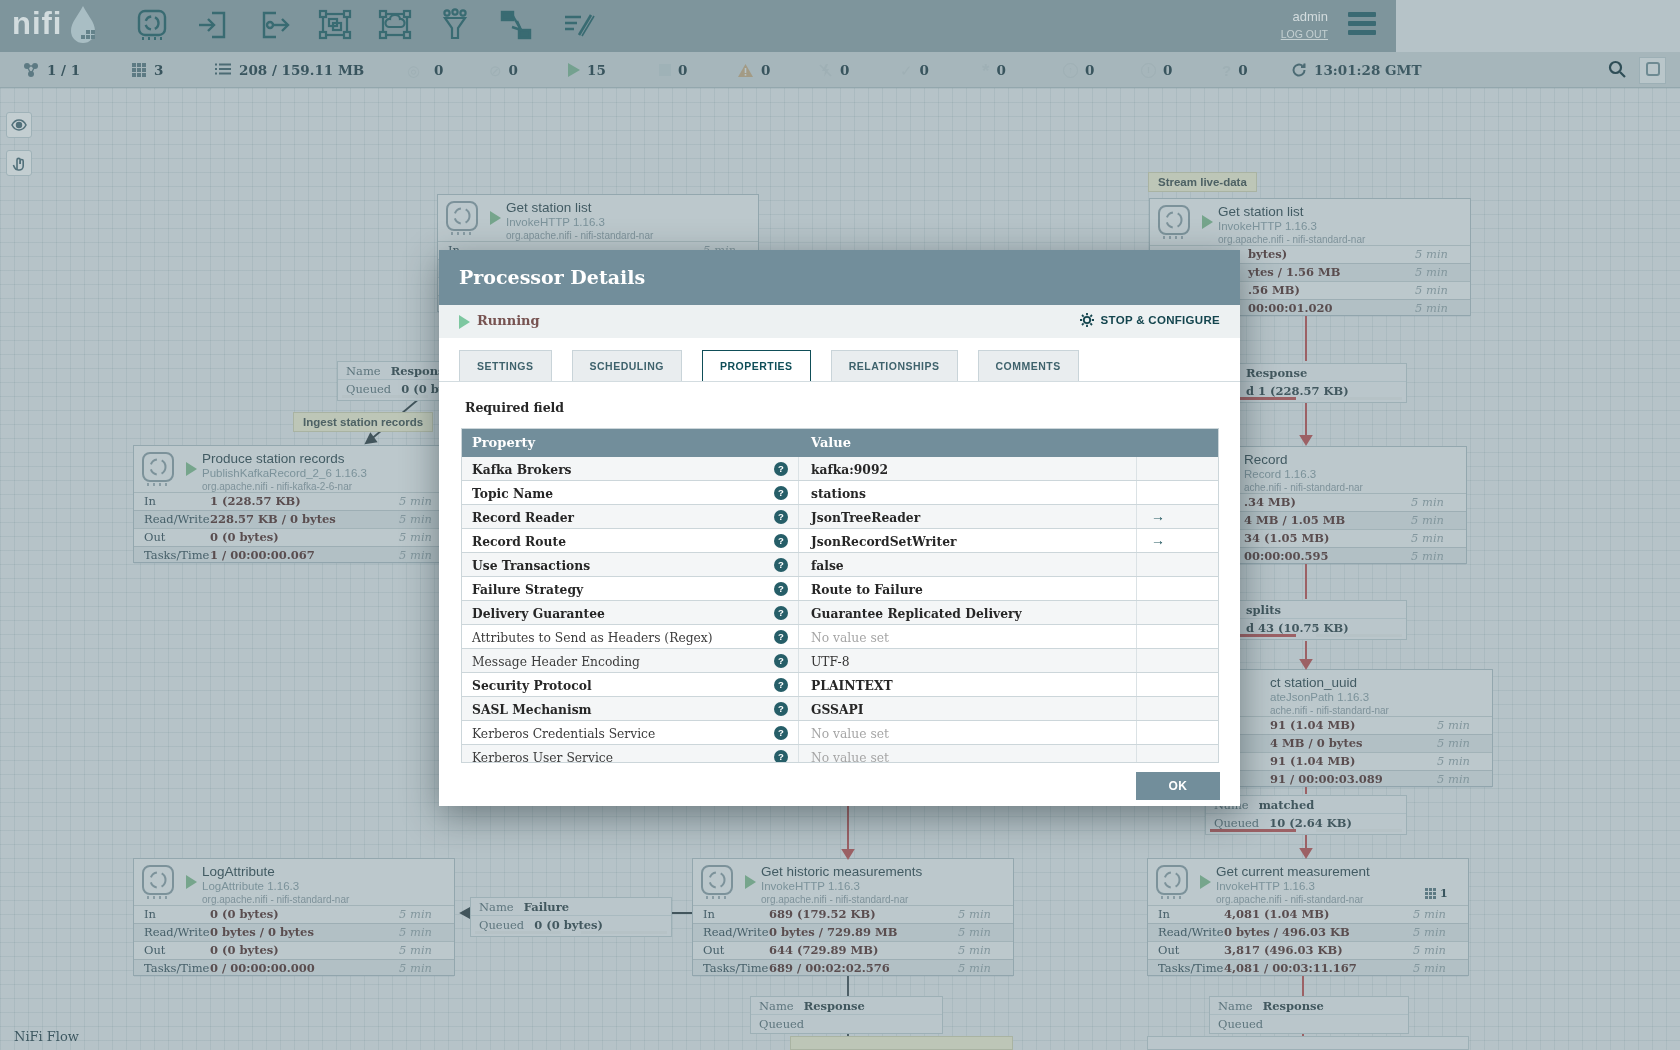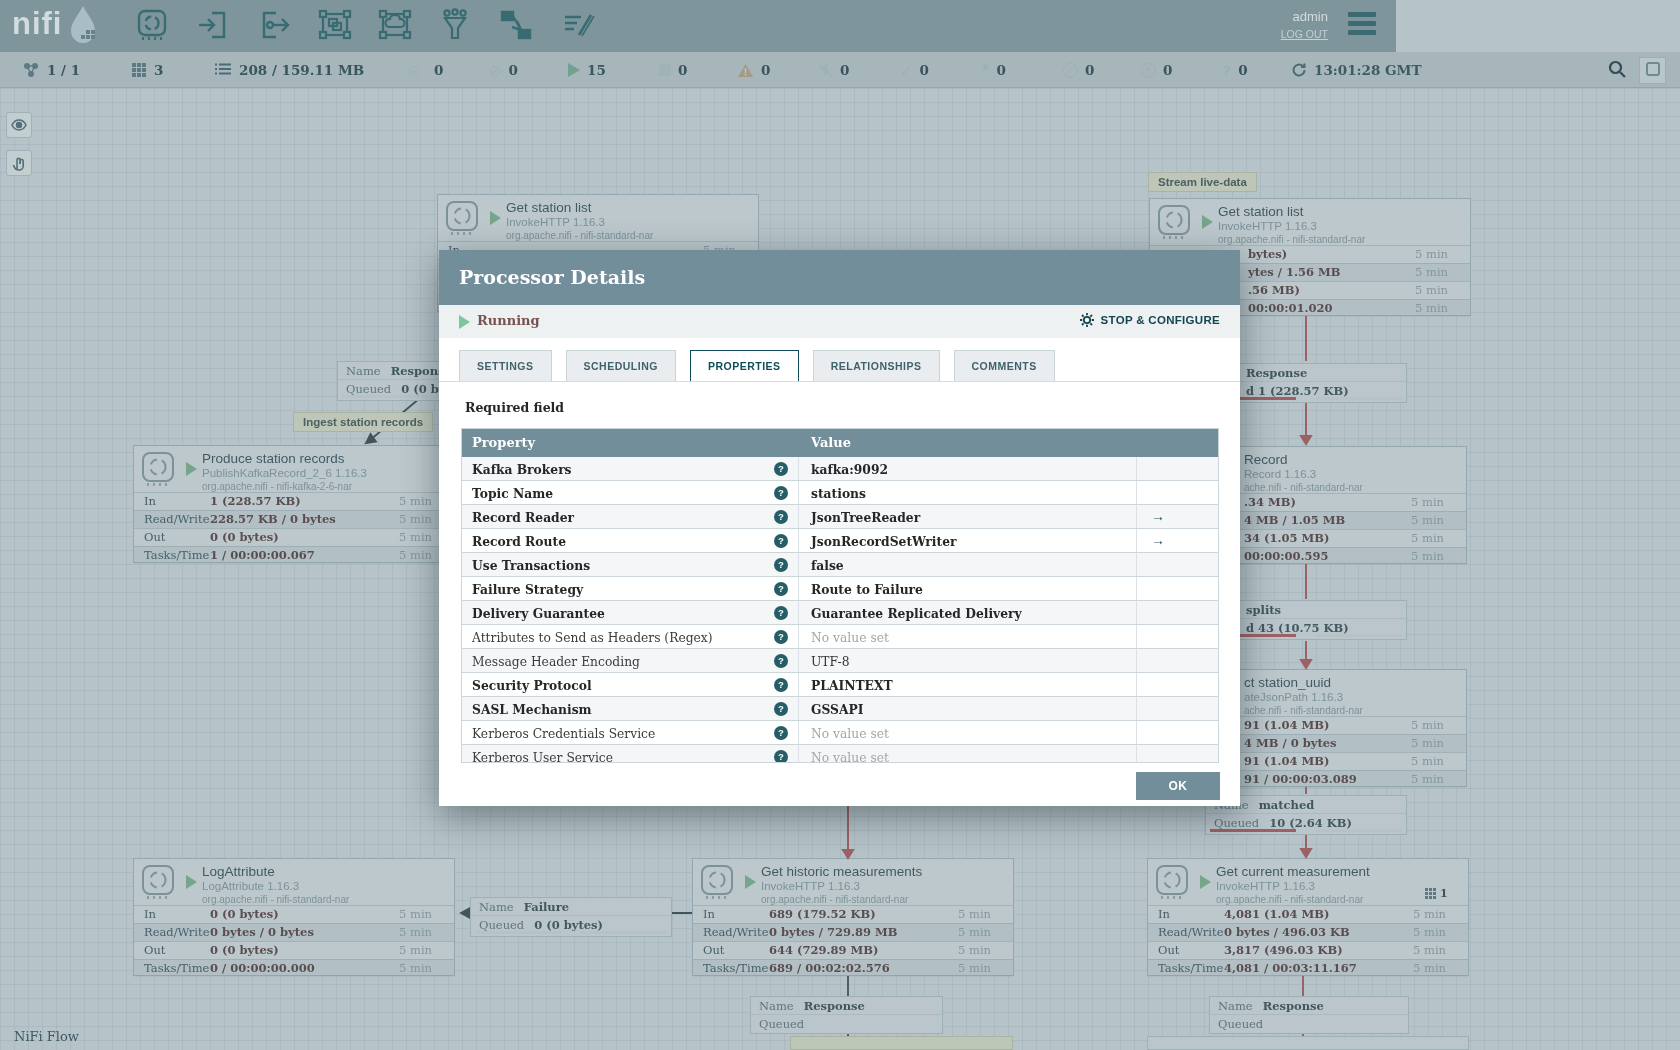--- a/index.html
+++ b/index.html
@@ -43,21 +43,21 @@
   .proc-icon { position:absolute; left:6px; top:5px; }
   .run-tri { position:absolute; left:52px; top:16px; width:0; height:0; border-left:11px solid #76a58c; border-top:7px solid transparent; border-bottom:7px solid transparent; }
   .proc-title { position:absolute; left:68px; top:5px; font-size:13.5px; color:#425b63; white-space:nowrap; }
   .proc-type  { position:absolute; left:68px; top:21px; font-size:11.5px; color:#7b929a; white-space:nowrap; }
   .proc-bundle{ position:absolute; left:68px; top:35px; font-size:10px; color:#7e929a; white-space:nowrap; }
   .proc-badge { position:absolute; left:277px; top:28px; font-family:"DejaVu Serif",serif; font-size:11px; font-weight:bold; color:#39555e; display:flex; gap:4px; align-items:center; }
   .srow { position:relative; height:18px; border-top:1px solid rgba(130,152,160,.45); font-family:"DejaVu Serif",serif; font-size:11.5px; line-height:17px; }
   .srow:nth-child(odd) { background:rgba(140,162,170,.20); }
   .sl { position:absolute; left:10px; color:#47606a; }
   .sv { position:absolute; left:76px; color:#5a4d4f; font-weight:bold; white-space:nowrap; }
-  .sm { position:absolute; right:22px; color:#83979e; }
+  .sm { position:absolute; right:22px; color:#83979e;font-style:italic; }
   .shift .proc-title,.shift .proc-type,.shift .proc-bundle { left:98px; }
   .shift-stats .sv { left:98px; }
 
   
   .glabel { position:absolute; background:#bdc6b7; border:1px solid #a9b3a2; color:#4d6164; font-size:11.5px; font-weight:bold; padding:3px 9px; white-space:nowrap; cursor:pointer; }
 
   
   .conn { position:absolute; width:202px; height:40px; background:#bac6cb; border:1px solid #9db0b6; font-family:"DejaVu Serif",serif; font-size:11.5px; cursor:pointer; }
   .conn .crow { height:18px; line-height:18px; padding-left:8px; white-space:nowrap; }
   .conn .crow:first-child { border-bottom:1px solid #a9bac0; }
@@ -75,21 +75,21 @@
   .sliver.lab { background:#bdc6b7; border-color:#a9b3a2; }
 
   
   .dialog { position:absolute; left:439px; top:250px; width:801px; height:556px; background:#ffffff; z-index:100; box-shadow:0 10px 34px rgba(20,35,40,.45); }
   .dlg-head { position:absolute; left:0; top:0; right:0; height:55px; background:#728e9b; }
   .dlg-title { position:absolute; left:20px; top:0; line-height:55px; font-family:"DejaVu Serif",serif; font-size:19px; font-weight:bold; color:#ffffff; }
   .dlg-status { position:absolute; left:0; top:55px; right:0; height:33px; background:#edf1f2; }
   .run-ind { position:absolute; left:20px; top:10px; width:0; height:0; border-left:11px solid #7dc7a0; border-top:7px solid transparent; border-bottom:7px solid transparent; }
   .run-text { position:absolute; left:38px; top:8px; font-family:"DejaVu Serif",serif; font-size:13px; font-weight:bold; color:#775351; }
   .stopcfg { position:absolute; right:20px; top:7px; display:flex; align-items:center; gap:6px; background:none; border:none; cursor:pointer; font-size:11.5px; font-weight:bold; letter-spacing:.3px; color:#14454e; }
-  .tabs { position:absolute; left:20px; top:100px; display:flex; gap:14px; }
+  .tabs { position:absolute; left:20px; top:100px; display:flex; gap:20px; }
   .tab { height:32px; line-height:30px; padding:0 17px; background:#e9edef; border:1px solid #c9d4d9; font-size:10.5px; font-weight:bold; letter-spacing:.5px; color:#3e626c; cursor:pointer; }
   .tab.active { background:#ffffff; border:1px solid #0f4e58; color:#0f4e58; }
   .tabs-rule { position:absolute; left:0; right:0; top:131px; border-bottom:1px solid #d3dce0; }
   .req-note { position:absolute; left:26px; top:150px; font-family:"DejaVu Serif",serif; font-size:12.5px; font-weight:bold; color:#262626; }
   .ptable { position:absolute; left:22px; top:178px; width:758px; height:335px; overflow:hidden; border:1px solid #ccd6da; background:#fff; }
   .thead { display:flex; height:28px; background:#728e9b; font-family:"DejaVu Serif",serif; font-size:13px; font-weight:bold; color:#fff; line-height:28px; }
   .th-p { width:337px; padding-left:10px; } .th-v { width:338px; padding-left:12px; }
   .trow { display:flex; height:24px; border-bottom:1px solid #ccd6da; background:#fff; }
   .trow.alt { background:#f4f6f7; }
   .cell-p { position:relative; width:337px; border-right:1px solid #dbe2e5; line-height:23px; padding-left:10px; }
@@ -425,21 +425,21 @@
     <div class="srow">
         <span class="sv">34 (1.05 MB)</span>
         <span class="sm">5 min</span>
       </div>
     <div class="srow">
         <span class="sv">00:00:00.595</span>
         <span class="sm">5 min</span>
       </div>
   </div>
 
-  <div class="proc shift shift-stats" style="left:1145px;top:581px">
+  <div class="proc shift shift-stats" style="left:1171px;top:581px">
     <div class="proc-head">
       <div class="proc-title">ct station_uuid</div>
       <div class="proc-type">ateJsonPath 1.16.3</div>
       <div class="proc-bundle">ache.nifi - nifi-standard-nar</div>
     </div>
     <div class="srow">
         <span class="sv">91 (1.04 MB)</span>
         <span class="sm">5 min</span>
       </div>
     <div class="srow">

